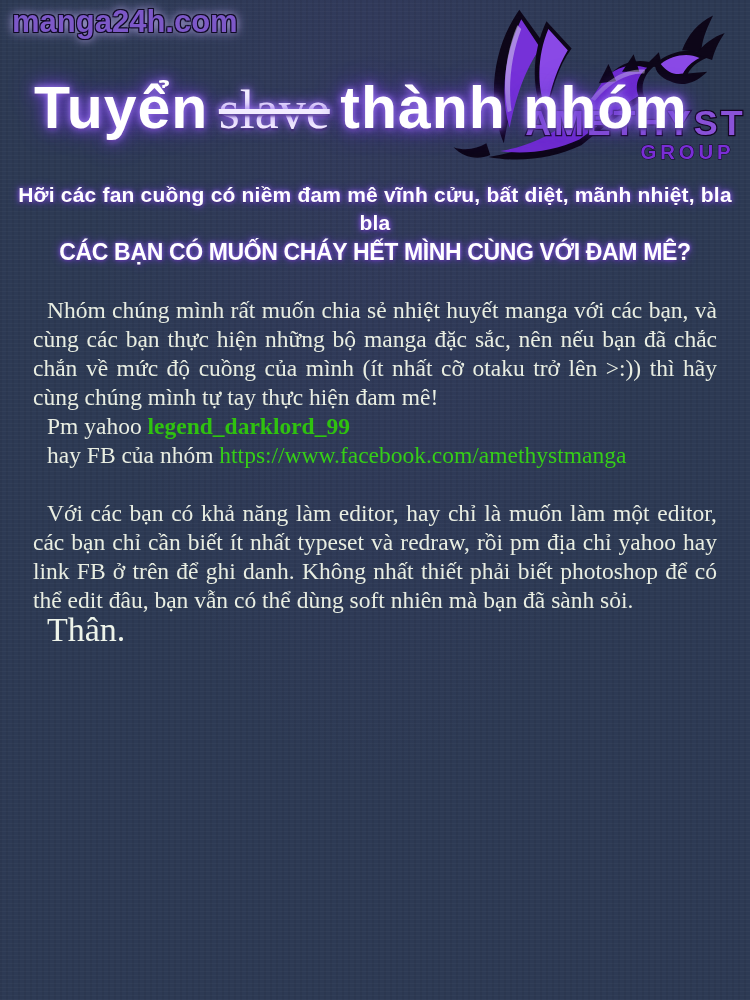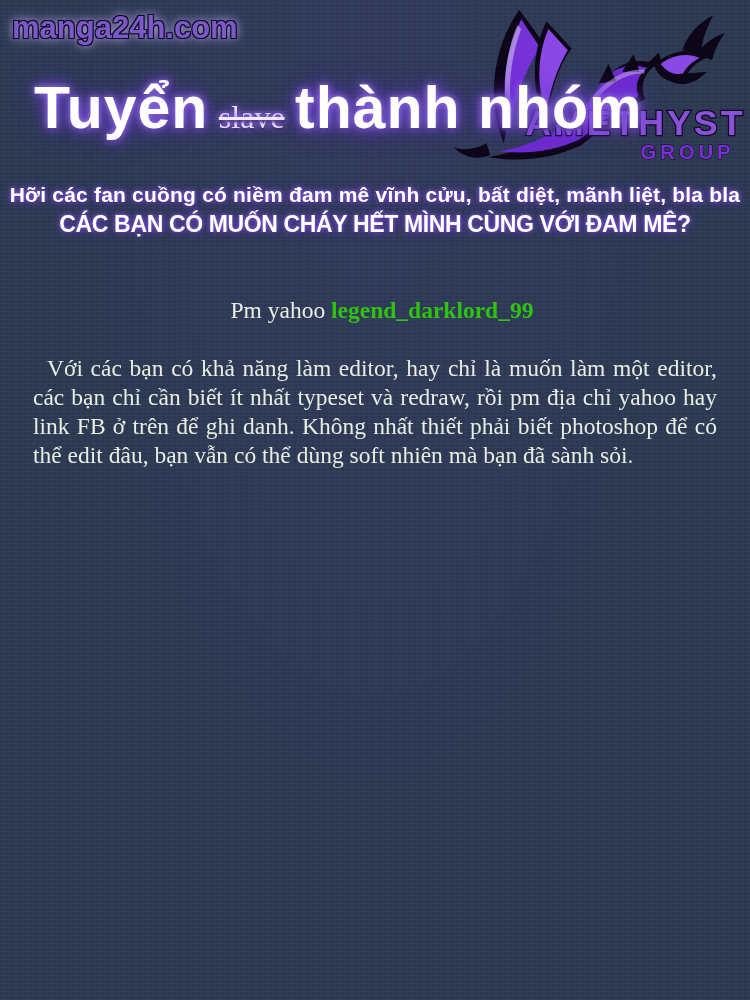--- a/index.html
+++ b/index.html
@@ -8,21 +8,21 @@
     background-color:#2d3a54;
     background-image:
       repeating-linear-gradient(0deg, rgba(255,255,255,0.025) 0 1px, transparent 1px 4px),
       repeating-linear-gradient(90deg, rgba(0,0,0,0.05) 0 2px, transparent 2px 6px),
       radial-gradient(ellipse at 50% 8%, rgba(90,60,160,0.10), transparent 55%);
     font-family:"Liberation Serif", serif;
   }
 
   
   .site-logo{
-    position:absolute;top:10px;left:12px;
+    position:absolute;top:4px;left:12px;
     font-family:"Liberation Sans", sans-serif;
     font-weight:bold;font-size:31px;letter-spacing:0px;
     color:#7d58c8;
     text-shadow:
       0 0 2px #15102e, 1px 1px 0 #100a24, -1px -1px 0 #100a24,
       1px -1px 0 #100a24, -1px 1px 0 #100a24,
       0 0 8px #b9aee6, 0 0 14px #8f83c8;
   }
 
   
@@ -33,21 +33,21 @@
     position:absolute;top:74px;left:34px;white-space:nowrap;
     font-family:"Liberation Sans", sans-serif;
     color:#ffffff;
   }
   .page-title .t-bold{
     font-weight:bold;font-size:59px;letter-spacing:1px;
     text-shadow:0 0 6px #a07cf4, 0 0 14px #7a4ce0, 0 0 26px #5c30c0, 0 2px 2px #1a1038;
   }
   .page-title .t-strike{
     font-family:"Liberation Serif", serif;
-    font-weight:normal;font-size:32px;
+    font-weight:normal;font-size:54px;
     text-decoration:line-through;
     color:#f2ecff;
     text-shadow:0 0 6px #a07cf4, 0 0 14px #7a4ce0, 0 2px 2px #1a1038;
     padding:0 6px;
   }
 
   
   .intro{
     position:absolute;top:181px;left:0;width:750px;text-align:center;
     font-family:"Liberation Sans", sans-serif;color:#ffffff;
@@ -62,21 +62,21 @@
     text-shadow:0 0 4px #8c64e8, 0 0 9px #6a3cd0, 0 1px 2px #181034;
   }
 
   
   .content{
     position:absolute;top:296px;left:33px;width:684px;
     color:#e9eee2;font-size:23.5px;line-height:29px;
   }
   .content p{margin:0;text-align:justify;text-indent:14px;}
   .content .p-gap{margin-top:29px;}
-  .contact-line{margin:0;text-align:center;text-indent:14px;white-space:nowrap;}
+  .contact-line{margin:0;text-align:left;text-indent:14px;white-space:nowrap;}
   .yahoo-id{color:#2fc20f;font-weight:bold;}
   .fb-link{color:#35ce17;cursor:pointer;}
   .closing{
     margin-top:42px;margin-left:510px;
     font-size:34px;color:#eef4ea;text-indent:0;
   }
 </style>
 </head>
 <body>
 
@@ -112,24 +112,27 @@
   <text x="308" y="154" text-anchor="end" font-family="Liberation Sans, sans-serif" font-size="21" font-weight="bold" letter-spacing="4" fill="#7a2fd6" stroke="#120622" stroke-width="1" paint-order="stroke">GROUP</text>
 </svg>
 
 <div class="page-title">
   <span class="t-bold">Tuyển</span>
   <span class="t-strike">slave</span>
   <span class="t-bold">thành nhóm</span>
 </div>
 
 <div class="intro">
-  <div class="i-line">Hỡi các fan cuồng có niềm đam mê vĩnh cửu, bất diệt, mãnh liệt, bla bla</div>
+  <div class="i-line">Hỡi các fan cuồng có niềm đam mê vĩnh cửu, bất diệt, mãnh nhiệt, bla bla</div>
   <div class="i-caps">CÁC BẠN CÓ MUỐN CHÁY HẾT MÌNH CÙNG VỚI ĐAM MÊ?</div>
 </div>
 
 <div class="content">
+  <p>Nhóm chúng mình rất muốn chia sẻ nhiệt huyết manga với các bạn, và cùng các bạn thực hiện những bộ manga đặc sắc, nên nếu bạn đã chắc chắn về mức độ cuồng của mình (ít nhất cỡ otaku trở lên &gt;:)) thì hãy cùng chúng mình tự tay thực hiện đam mê!</p>
 
   <div class="contact-line"><span>Pm yahoo </span><span class="yahoo-id">legend_darklord_99</span></div>
+  <div class="contact-line"><span>hay FB của nhóm </span><span class="fb-link">https://www.facebook.com/amethystmanga</span></div>
 
   <p class="p-gap">Với các bạn có khả năng làm editor, hay chỉ là muốn làm một editor, các bạn chỉ cần biết ít nhất typeset và redraw, rồi pm địa chỉ yahoo hay link FB ở trên để ghi danh. Không nhất thiết phải biết photoshop để có thể edit đâu, bạn vẫn có thể dùng soft nhiên mà bạn đã sành sỏi.</p>
 
 
+  <p class="closing">Thân.</p>
 </div>
 
 </body></html>

